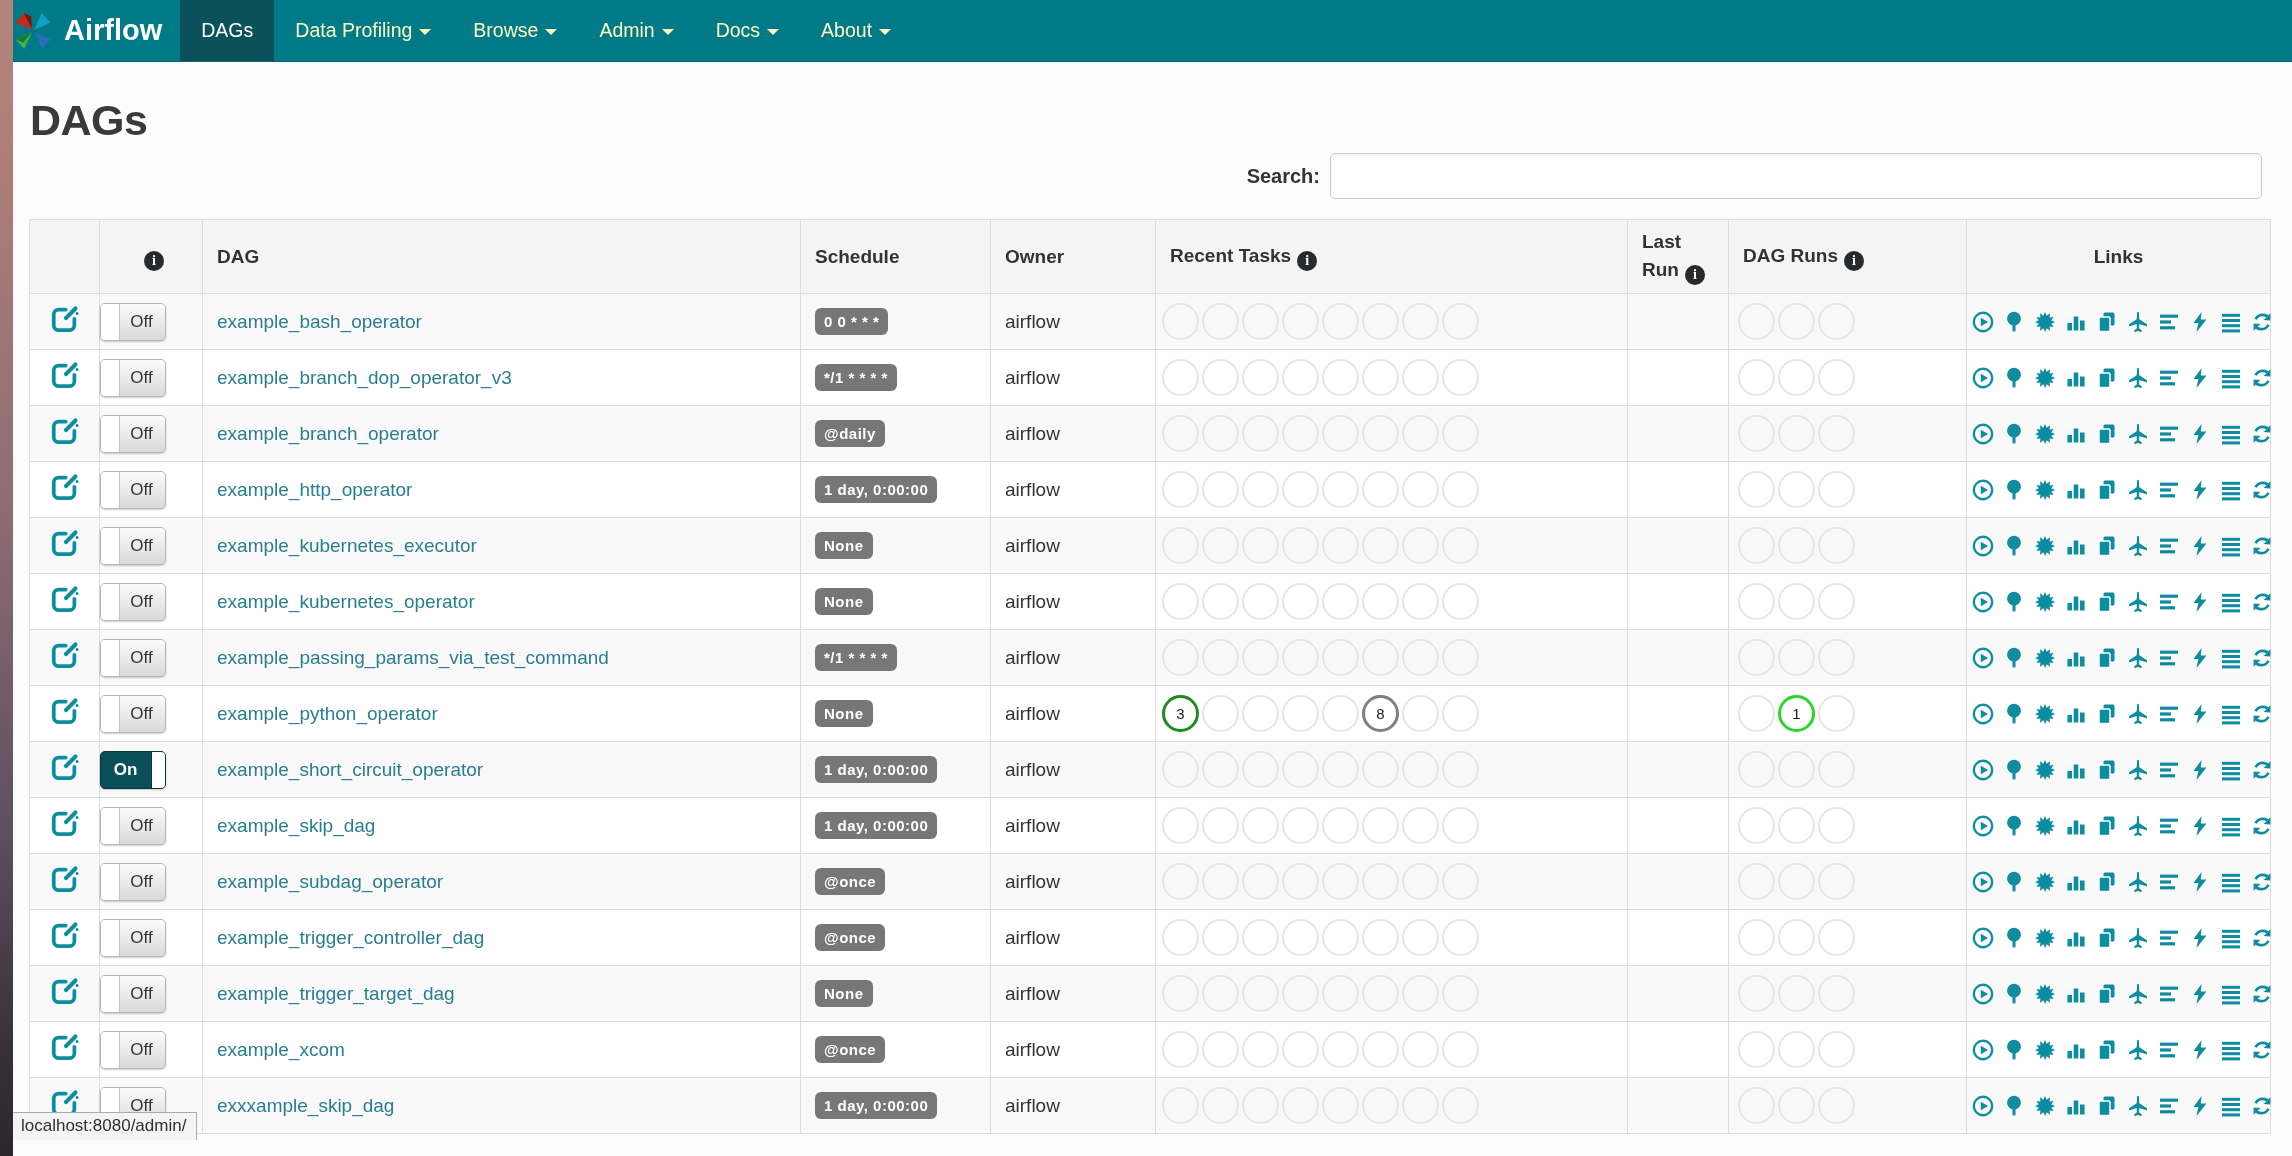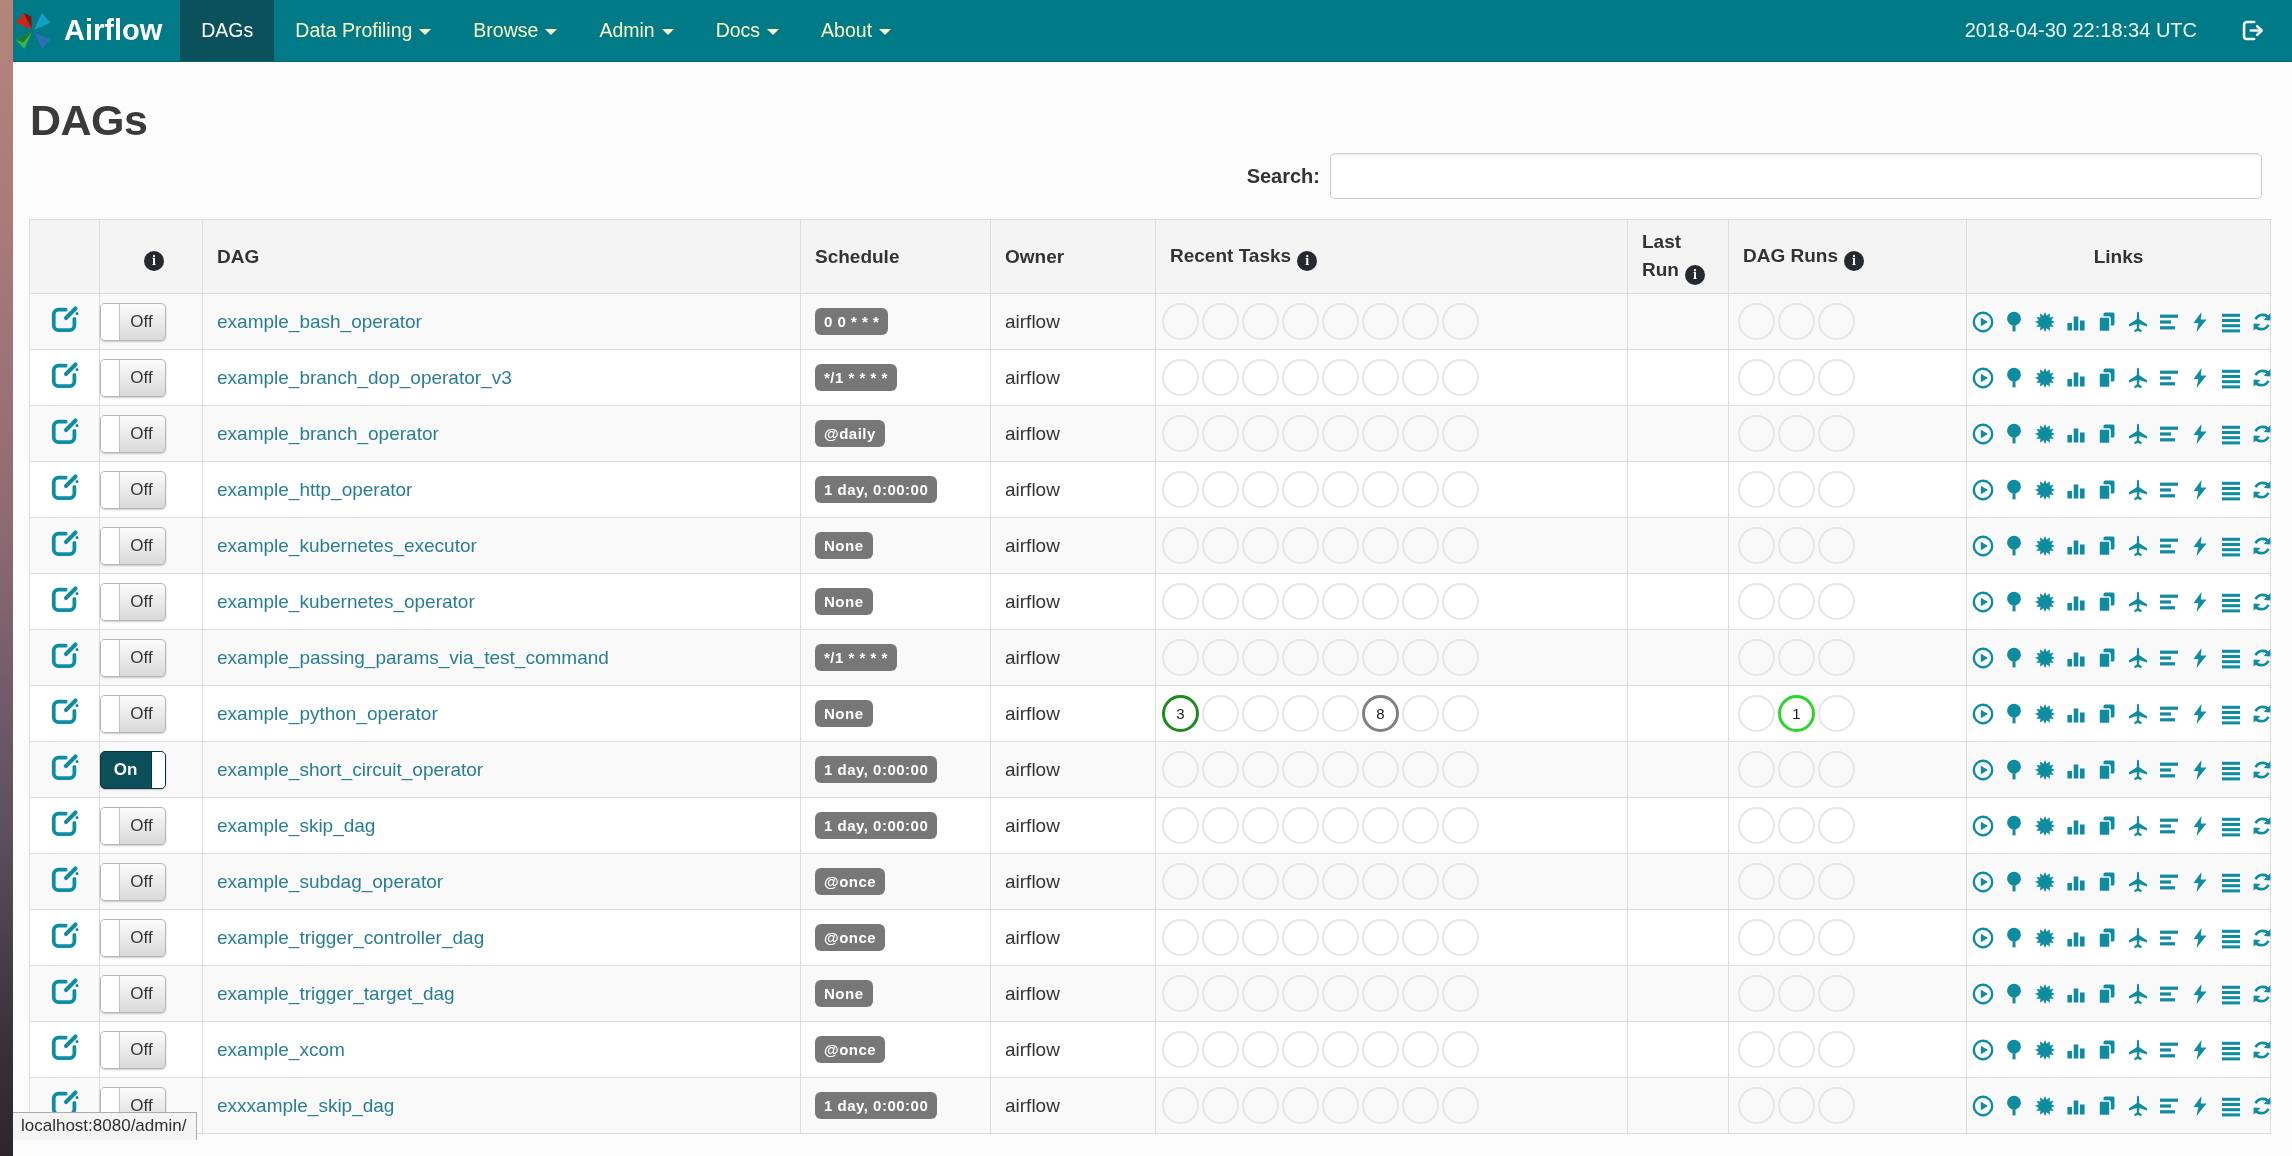--- a/index.html
+++ b/index.html
@@ -162,30 +162,20 @@
         </a>
         <a class="nav-item">
           <span>Docs</span>
           <span class="caret"></span>
         </a>
         <a class="nav-item">
           <span>About</span>
           <span class="caret"></span>
         </a>
       </nav>
-    <div class="nav-right">
-      <span class="clock">2018-04-30 22:18:34 UTC</span>
-      <span class="logout">
-        <svg viewBox="0 0 24 24">
-          <path d="M13.5 4.5 H7 A2.5 2.5 0 0 0 4.5 7 V17 A2.5 2.5 0 0 0 7 19.5 H13.5" fill="none" stroke-width="2.3" stroke-linecap="round" stroke="currentColor" style="stroke:#f2f8f8"></path>
-          <path d="M10.5 12 H19.5" fill="none" stroke-width="2.3" stroke-linecap="round" style="stroke:#f2f8f8"></path>
-          <path d="M16.2 8.2 L20.2 12 L16.2 15.8" fill="none" stroke-width="2.3" stroke-linecap="round" stroke-linejoin="round" style="stroke:#f2f8f8"></path>
-        </svg>
-      </span>
-    </div>
   </header>
 
   <main>
     <h2 class="page-title">DAGs</h2>
 
     <div class="search-row">
       <label>Search:</label>
       <input class="search-input" type="text" value="" style="">
     </div>
 

